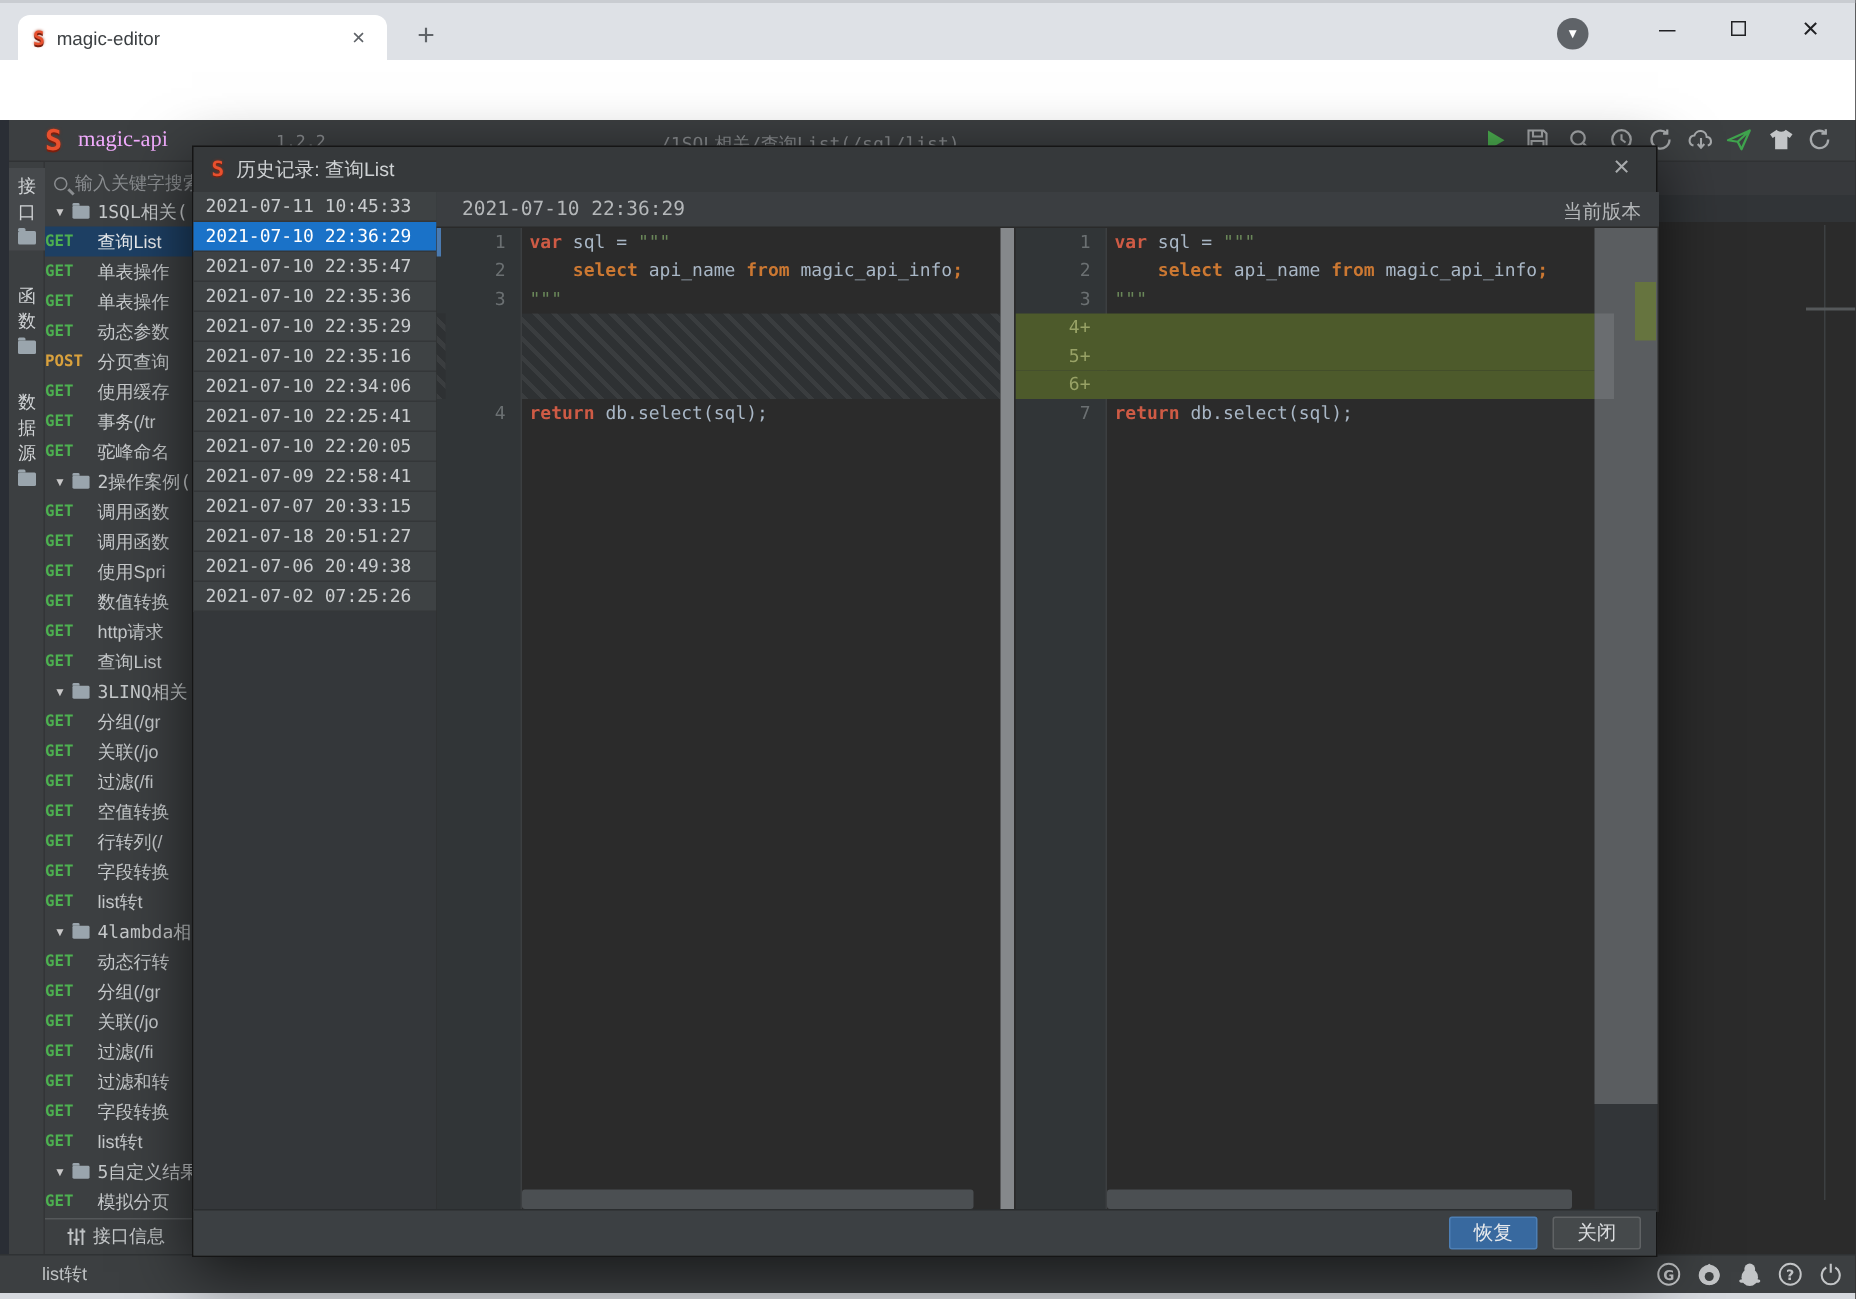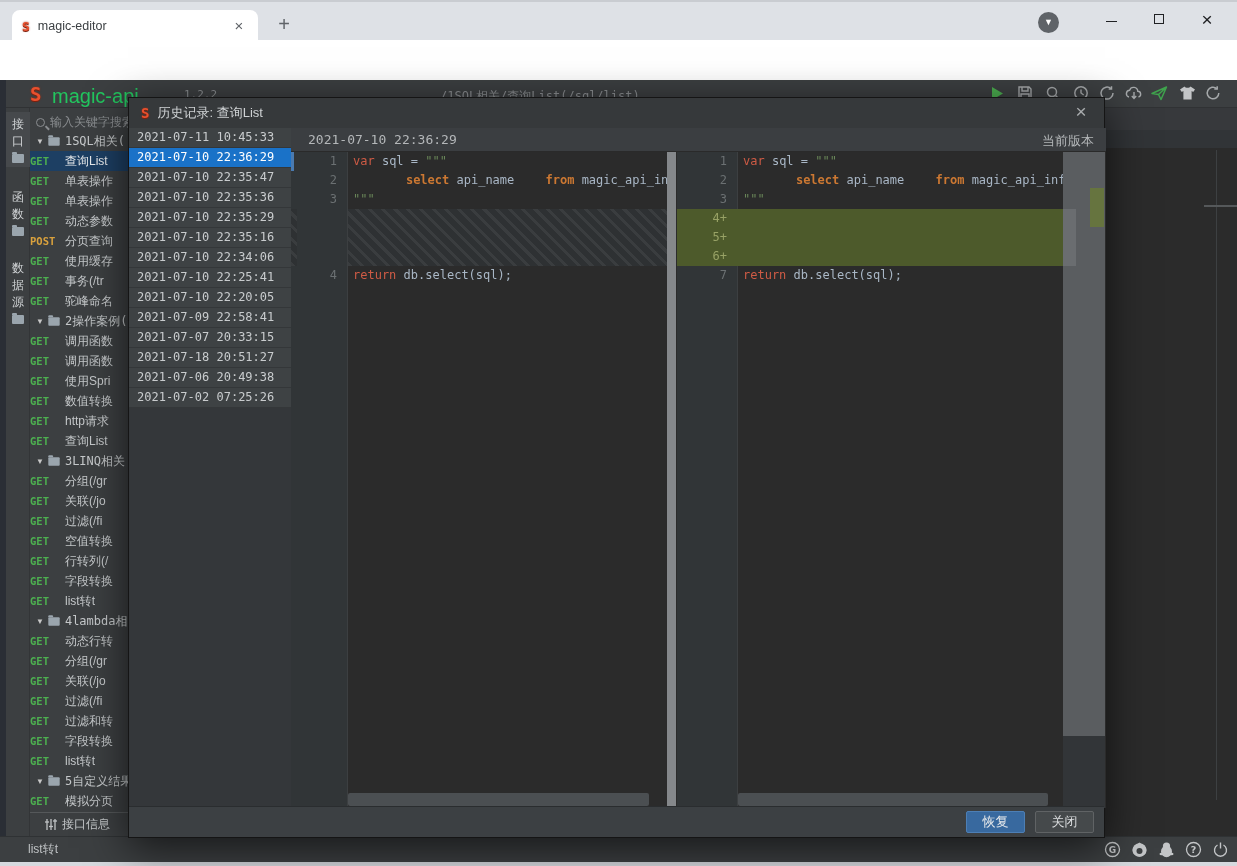--- a/index.html
+++ b/index.html
@@ -30,21 +30,21 @@
                    color:#fff; font-size:11px; text-align:center; line-height:17px; }
   .star-ico { left:1094px; top:48px; font-size:18px; color:#5f6368; }
   .avatar { left:1162px; top:48px; width:25px; height:25px; border-radius:50%; background:#1a73e8; color:#fff;
             font-size:13px; text-align:center; line-height:24px; }
   .kebab { left:1200px; top:48px; color:#5f6368; font-size:14px; letter-spacing:0; line-height:8px; text-align:center; width:14px; }
 
   
   .app-header { left:0; top:80px; width:1237px; height:28px; background:#3c3f41; border-bottom:1px solid #303234; }
   .s-logo { font-family:"DejaVu Sans Mono",monospace; font-weight:bold; color:#e8502e;
             text-shadow:0 1px 0 #7a1f0e, 0 0 2px #a03318; }
-  .app-title { left:52px; top:85px; font-family:Liberation Sans, sans-serif; font-size:20px; color:#22c55e; }
+  .app-title { left:52px; top:85px; font-family:Liberation Serif, serif; font-size:15px; color:#f0abfc; }
   .app-version { left:136px; top:88px; font-size:11px; color:#8a8d90; font-family:"DejaVu Sans Mono",monospace;margin-left:48px; }
   .breadcrumb { left:440px; top:88px; font-size:12px; color:#8a8d90; font-family:"DejaVu Sans Mono",monospace; }
   .tb-ico { top:84px; width:18px; height:18px; }
 
   
   .left-frame { left:0; top:80px; width:6px; height:783px; background:#2a2e35; }
   .rail { left:6px; top:108px; width:24px; height:755px; background:#3c3f41; border-right:1px solid #333537; }
   .rail-tab { width:24px; display:flex; flex-direction:column; align-items:center; gap:1px; padding:4px 0; color:#d0d3d5; font-size:12px; }
   .rail-tab.active { background:#46494c; }
   .folder { width:12px; height:9px; background:#9aa5ad; border-radius:1px; position:relative; margin-top:3px; }
@@ -100,22 +100,22 @@
   .ed-left { left:0; width:376px; }
   .ed-right { left:386px; width:429px; }
   .gutcol { position:absolute; top:0; height:656px; background:#313537; border-right:1px solid #3c3f41; }
   .ed-left .gutcol { left:0; width:57px; }
   .ed-right .gutcol { left:0; width:61px; }
   .code-line { position:relative; height:19px; display:flex; font-family:"DejaVu Sans Mono",monospace; font-size:12px; line-height:19px; white-space:pre; }
   .gut { flex:none; text-align:right; color:#6b7072; }
   .ed-left .gut { width:57px; padding-right:11px; }
   .ed-right .gut { width:61px; padding-right:11px; }
   .code-txt { padding-left:5px; }
-  .tok-kw { color:#cc7832; font-weight:bold;margin-left:24px; }
-  .tok-kw2 { color:#cf5b45; font-weight:normal; }
+  .tok-kw { color:#cc7832; font-weight:bold; }
+  .tok-kw2 { color:#cf5b45; font-weight:bold; }
   .tok-pl { color:#a9b7c6; }
   .tok-str { color:#6a8759; }
   .added-line { background:#4d5a2b; width:399px; }
   .added-line .gut { color:#98a266; }
   .hatch-block { position:relative; height:57px; margin-left:57px;
       background:repeating-linear-gradient(45deg, rgba(255,255,255,0.06) 0 3px, rgba(0,0,0,0) 3px 9px), #2e3133; }
   .margin-hatch { position:absolute; left:0; top:57px; width:6px; height:57px;
       background:repeating-linear-gradient(45deg, rgba(255,255,255,0.06) 0 3px, rgba(0,0,0,0) 3px 9px), #2e3133; }
   .blue-marker { position:absolute; left:0; top:0; width:3px; height:19px; background:#4a7ab0; }
   .mid-scroll { position:absolute; left:376px; top:0; width:9px; height:656px; background:#85888b; }

